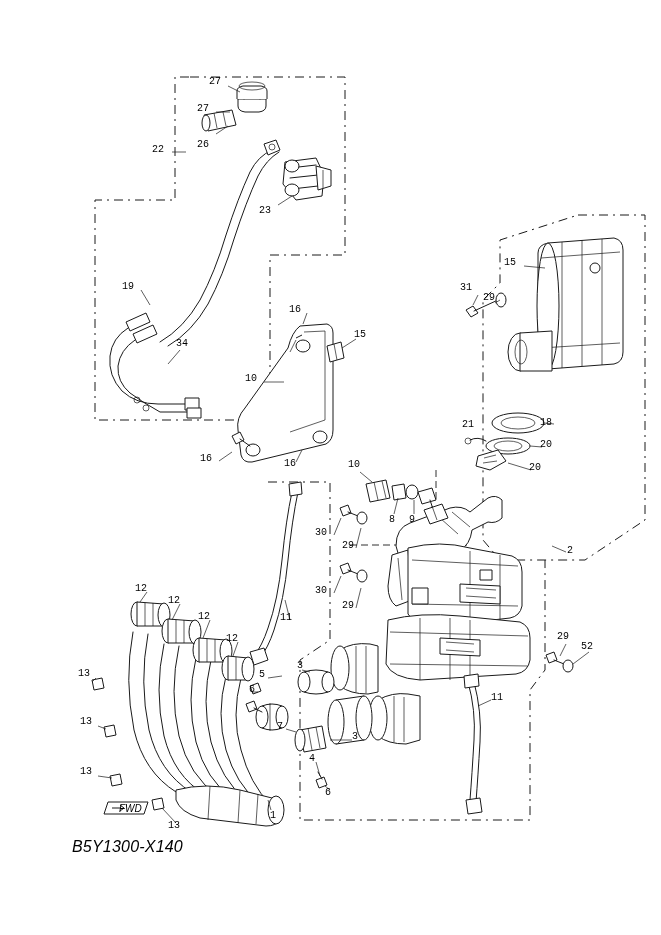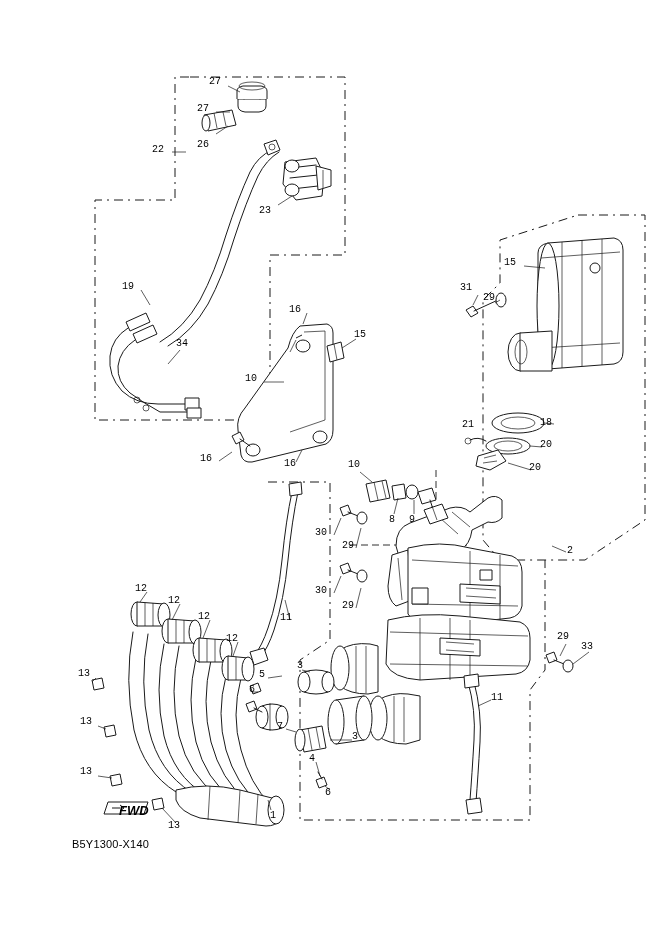--- a/index.html
+++ b/index.html
@@ -16,28 +16,29 @@
   .lbl{
     position:absolute;
     font-size:10px;
     font-family:Liberation Mono, monospace;
     color:#000;
     white-space:nowrap;
     line-height:11px;
   }
   .diagcode{
     position:absolute;
-    font-size:11px;
+    font-size:16px;
     letter-spacing:0.2px;
     font-family:"Liberation Sans", sans-serif;
+    font-style:italic;
   }
   .fwd{
     position:absolute;
-    font-size:13px;
-    font-weight:bold;
+    font-size:10px;
+    font-weight:normal;
     font-style:italic;
     font-family:"Liberation Sans", sans-serif;
   }
 </style>
 </head>
 <body>
 
 <div id="sheet">
 
   <svg id="art" viewBox="0 0 661 935">
@@ -360,21 +361,21 @@
   <span class="lbl" style="left:342px;top:540px">29</span>
   <span class="lbl" style="left:567px;top:545px">2</span>
   <span class="lbl" style="left:315px;top:585px">30</span>
   <span class="lbl" style="left:342px;top:600px">29</span>
   <span class="lbl" style="left:280px;top:612px">11</span>
   <span class="lbl" style="left:135px;top:583px">12</span>
   <span class="lbl" style="left:168px;top:595px">12</span>
   <span class="lbl" style="left:198px;top:611px">12</span>
   <span class="lbl" style="left:226px;top:633px">12</span>
   <span class="lbl" style="left:557px;top:631px">29</span>
-  <span class="lbl" style="left:581px;top:641px">33</span>
+  <span class="lbl" style="left:581px;top:641px">52</span>
   <span class="lbl" style="left:78px;top:668px">13</span>
   <span class="lbl" style="left:259px;top:669px">5</span>
   <span class="lbl" style="left:297px;top:660px">3</span>
   <span class="lbl" style="left:249px;top:684px">6</span>
   <span class="lbl" style="left:491px;top:692px">11</span>
   <span class="lbl" style="left:80px;top:716px">13</span>
   <span class="lbl" style="left:277px;top:721px">7</span>
   <span class="lbl" style="left:352px;top:731px">3</span>
   <span class="lbl" style="left:309px;top:753px">4</span>
   <span class="lbl" style="left:80px;top:766px">13</span>

